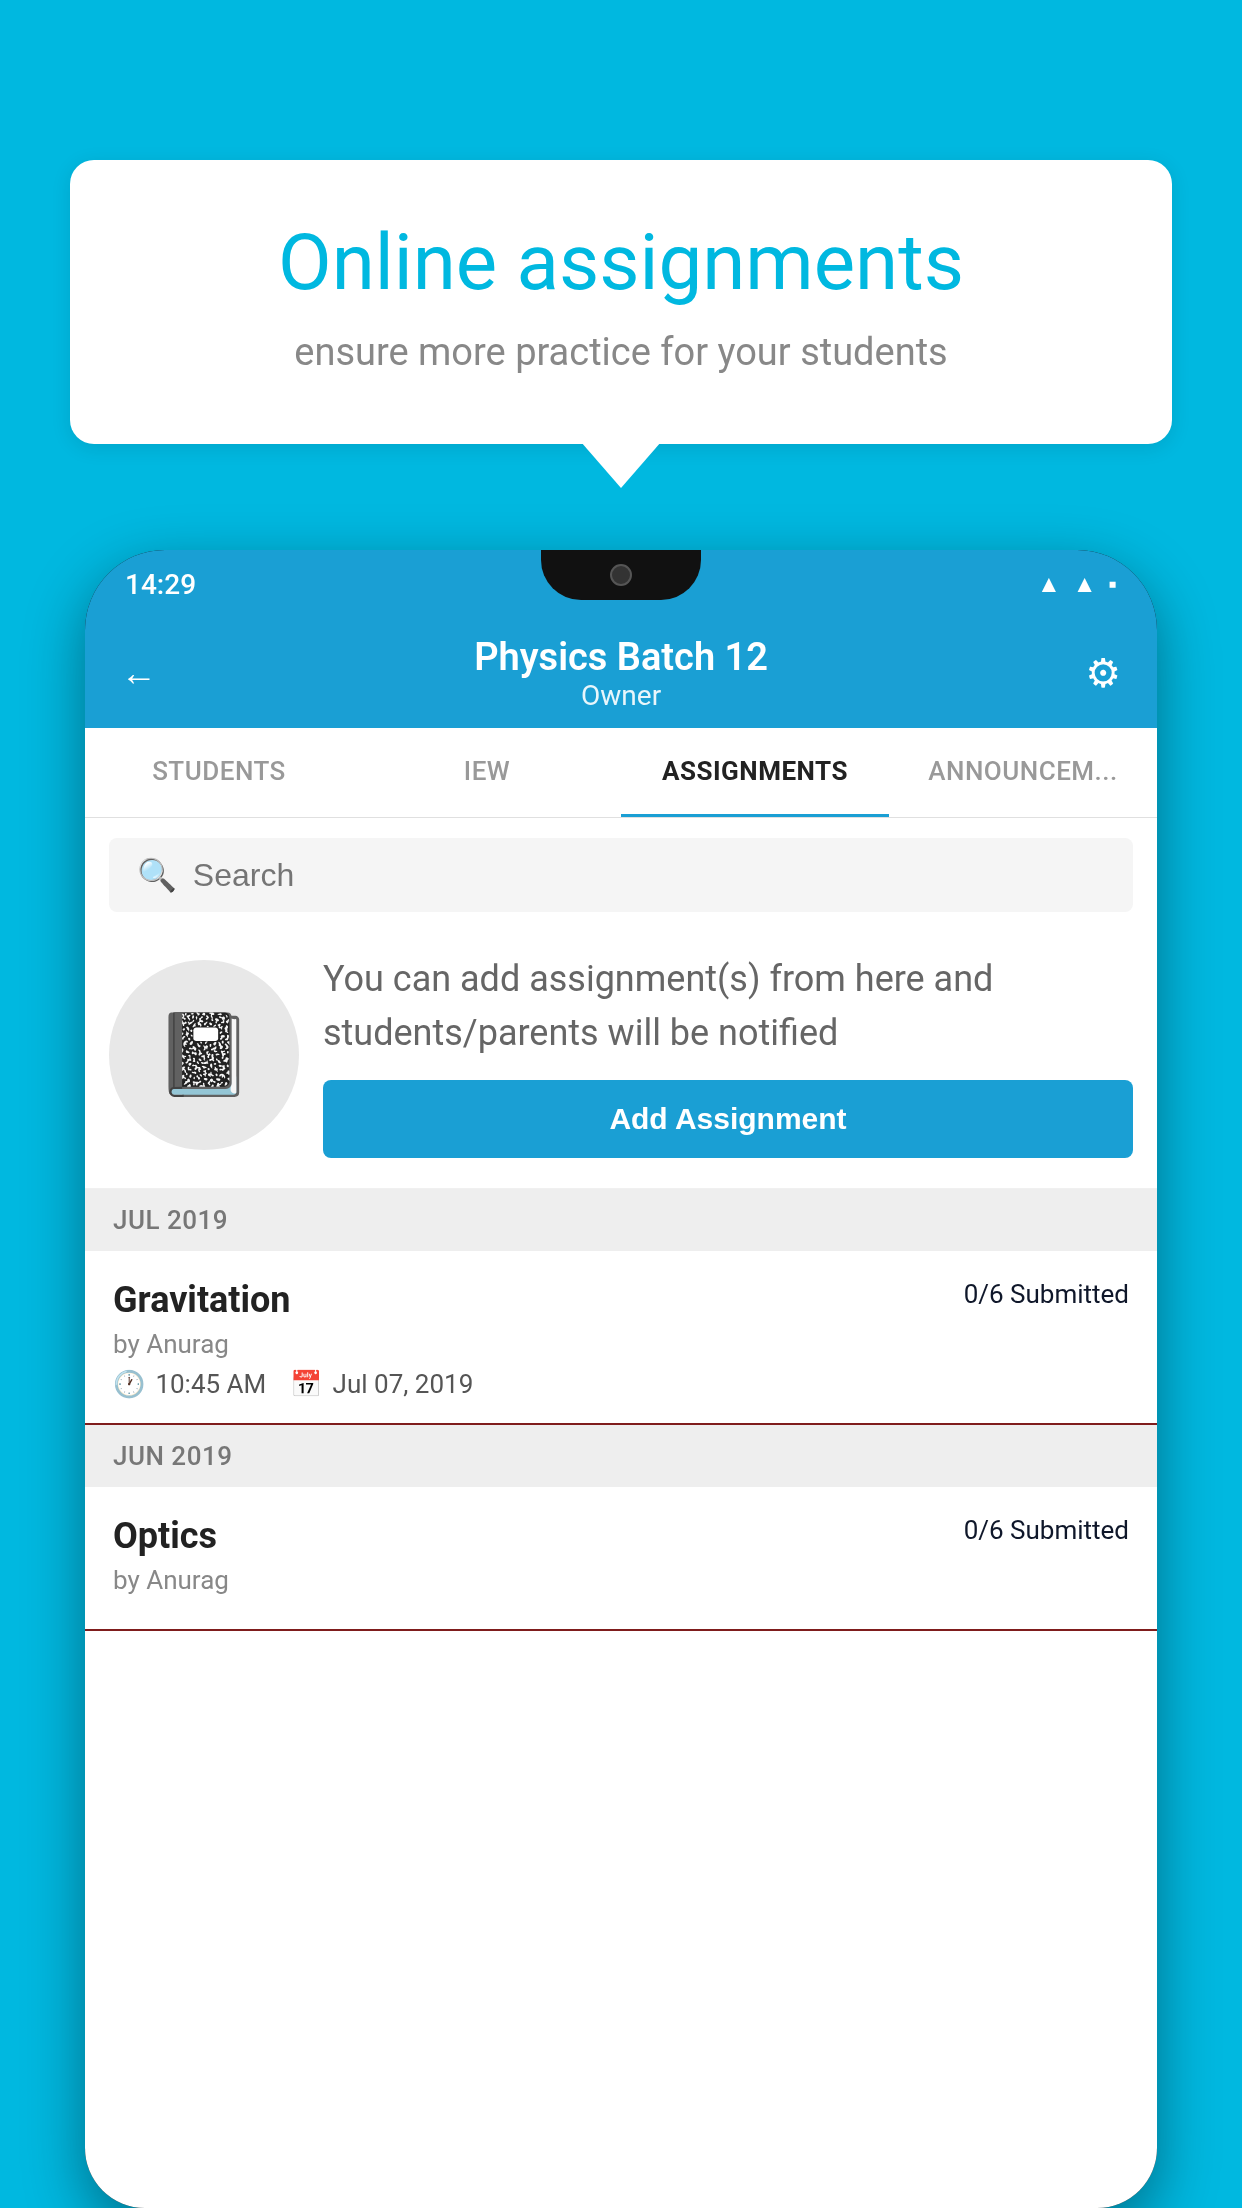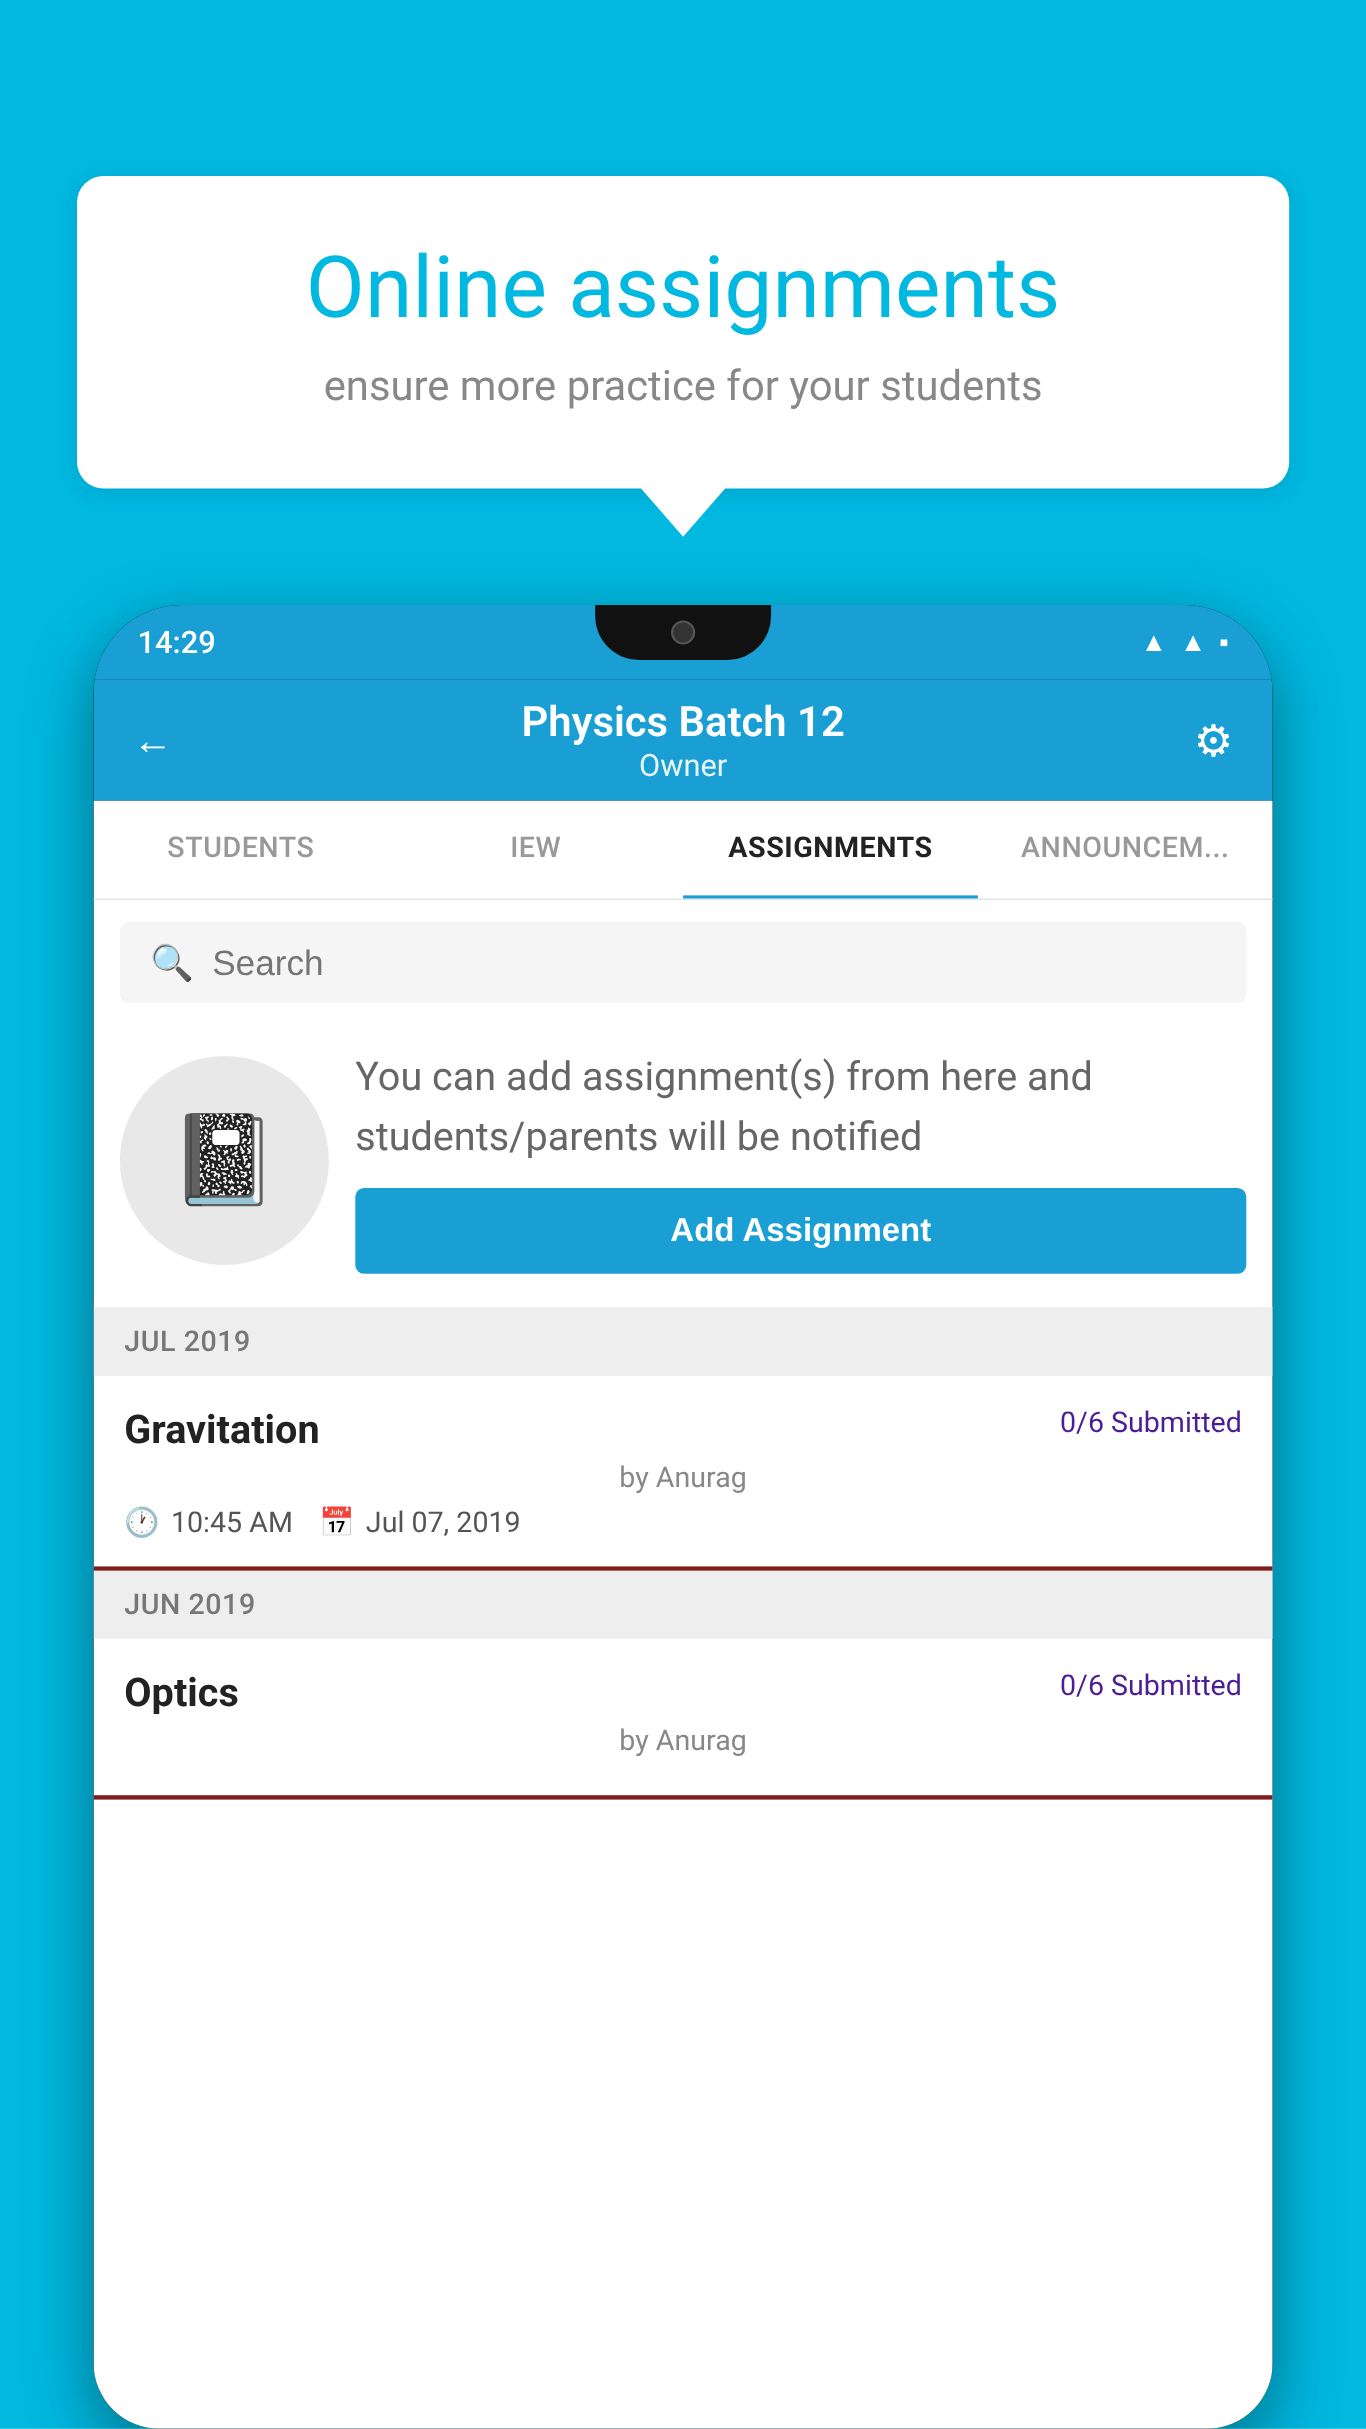--- a/index.html
+++ b/index.html
@@ -271,40 +271,39 @@
       padding: 16px 28px;
       font-size: 26px;
       color: #777;
       font-weight: 500;
       letter-spacing: 0.5px;
     }
 
     
     .assignment-item {
       padding: 28px 28px 24px 28px;
-      border-bottom: 4px solid #7f1d1d;
-      text-align: center;
+      border-bottom: 2px solid #7f1d1d;
     }
 
     .assignment-top {
       display: flex;
       justify-content: space-between;
       align-items: flex-start;
       margin-bottom: 8px;
     }
 
     .assignment-name {
       font-size: 36px;
       font-weight: 700;
       color: #222;
     }
 
     .assignment-submitted {
       font-size: 26px;
-      color: #4c1d95;
+      color: #0f172a;
     }
 
     .assignment-by {
       font-size: 26px;
       color: #888;
       margin-bottom: 10px;
     }
 
     .assignment-meta {
       display: flex;

